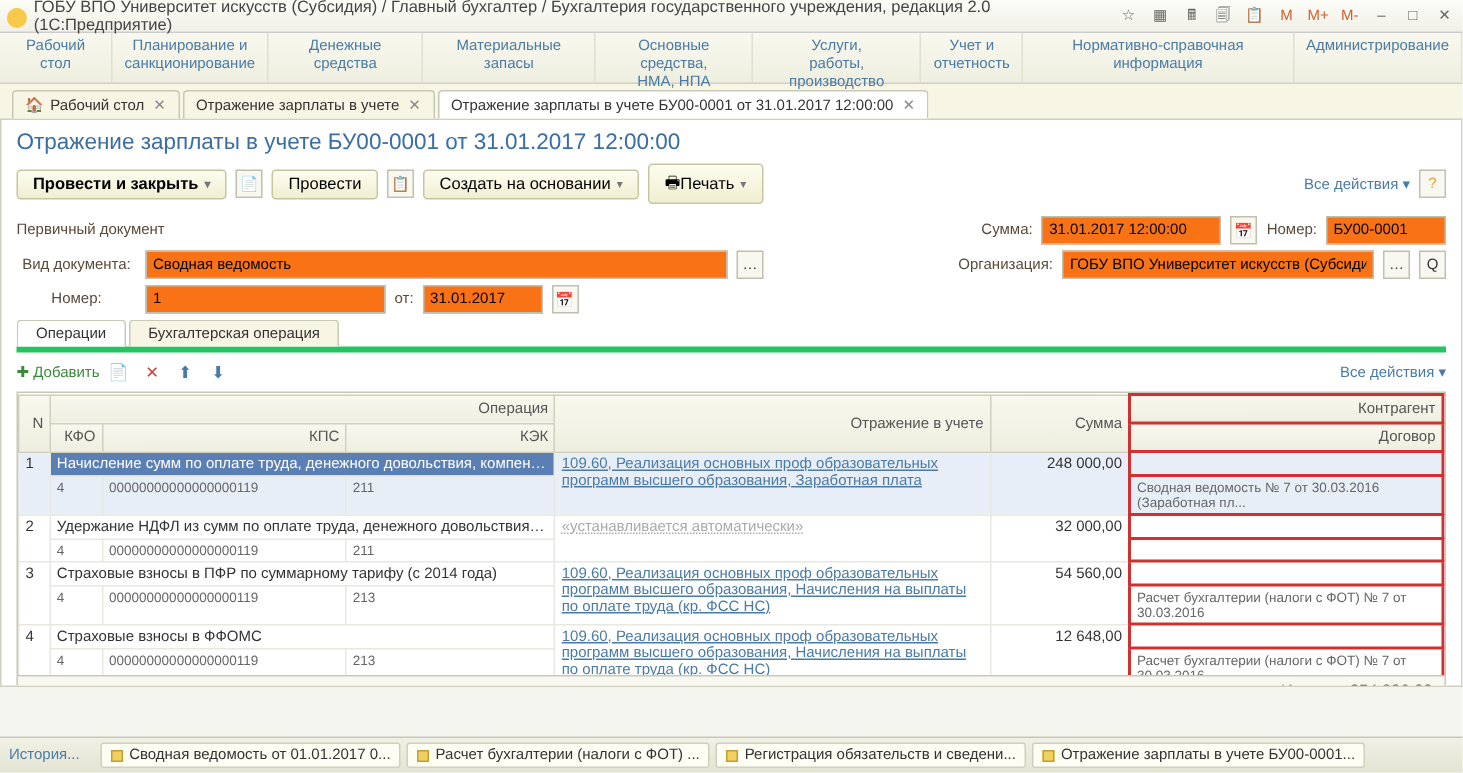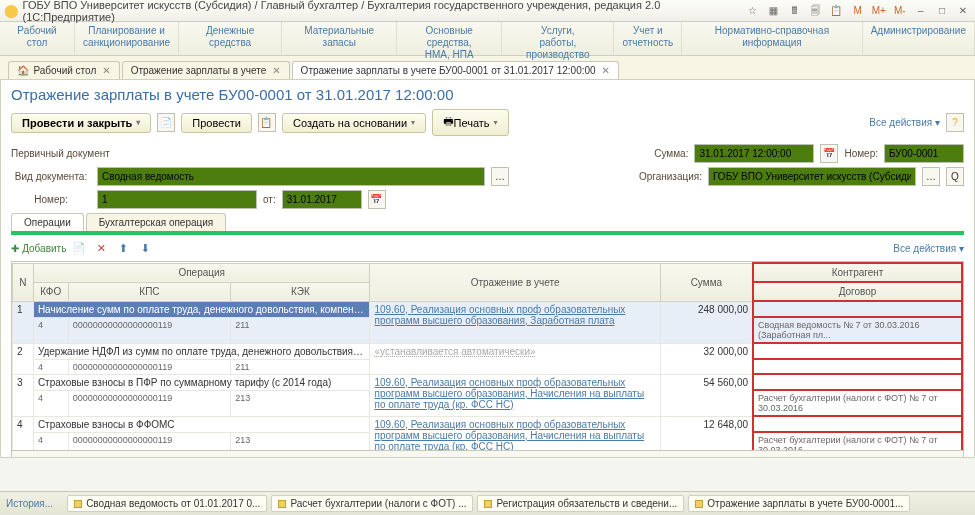--- a/index.html
+++ b/index.html
@@ -17,30 +17,30 @@
 .tab .ico { margin-right: 4px; font-size: 10px; }
 .doc-area { background: #fff; padding: 6px 10px; height: 378px; border: 1px solid #d0d0c0; border-top: none; margin: 0; overflow: hidden; }
 .doc-title { color: #3a6ea5; font-size: 15px; font-weight: normal; margin-bottom: 6px; }
 .toolbar { display: flex; align-items: center; margin-bottom: 8px; gap: 6px; }
 .btn { background: linear-gradient(#fdfdf0,#f0eed0); border: 1px solid #c5c5a0; border-radius: 3px; padding: 3px 10px; font-size: 11px; cursor: pointer; display: inline-flex; align-items: center; }
 .btn.green { font-weight: bold; }
 .btn .chev { margin-left: 4px; font-size: 8px; color: #777; }
 .link { color: #4a7ba6; font-size: 10px; cursor: pointer; }
 .field-row { display: flex; align-items: center; margin-bottom: 4px; gap: 6px; }
 .label { color: #5a4a3a; font-size: 10px; text-align: center; }
-.input { border: 1px solid #c0c0b0; background: #4d7c0f; padding: 2px 4px; font-size: 10px; height: 19px; }
+.input { border: 1px solid #c0c0b0; background: #f97316; padding: 2px 4px; font-size: 10px; height: 19px; }
 .ico-btn { display: inline-flex; align-items: center; justify-content: center; width: 18px; height: 19px; border: 1px solid #c0c0b0; background: #f8f8f0; cursor: pointer; font-size: 10px; }
 .sub-tabs { display: flex; border-bottom: 4px solid #22c55e; margin-top: 4px; }
 .sub-tab { background: #f7f5e4; border: 1px solid #c8c8b8; border-bottom: none; border-radius: 3px 3px 0 0; padding: 3px 12px; margin-right: 2px; font-size: 10px; cursor: pointer; }
 .sub-tab.active { background: #fff; }
 .grid-toolbar { display: flex; align-items: center; padding: 4px 0; gap: 4px; }
 .grid-toolbar .gico { width: 18px; height: 18px; display: inline-flex; align-items: center; justify-content: center; cursor: pointer; font-size: 11px; }
 .grid-wrap { border: 1px solid #c8c8b8; height: 190px; overflow: hidden; position: relative; }
 .grid { width: 100%; border-collapse: collapse; font-size: 10px; }
-.grid th { background: linear-gradient(#f8f8ee,#eeeee0); border: 1px solid #d0d0c0; padding: 3px 4px; font-weight: normal; color: #555; text-align: center; }
+.grid th { background: linear-gradient(#f8f8ee,#eeeee0); border: 1px solid #d0d0c0; padding: 3px 4px; font-weight: normal; color: #555; text-align: right; }
 .grid td { border: 1px solid #e8e8e0; padding: 2px 4px; vertical-align: top; }
 .grid tr.sel td { background: #e8eef7; }
 .grid tr.sel .op-cell { background: #5a7fb5; color: #fff; }
 .grid .op-cell { color: #333; overflow: hidden; text-overflow: ellipsis; white-space: nowrap; max-width: 280px; }
 .grid .reflect { color: #4a7ba6; text-decoration: underline; font-size: 10px; }
 .grid .reflect.gray { color: #aaa; text-decoration: underline dotted; }
 .grid .sum { text-align: right; }
 .grid .sub-row td { color: #666; font-size: 9px; }
 .highlight-col { border: 2px solid #d03030 !important; border-right: 2px solid #d03030 !important; }
 .col-kontragent { width: 180px; }

